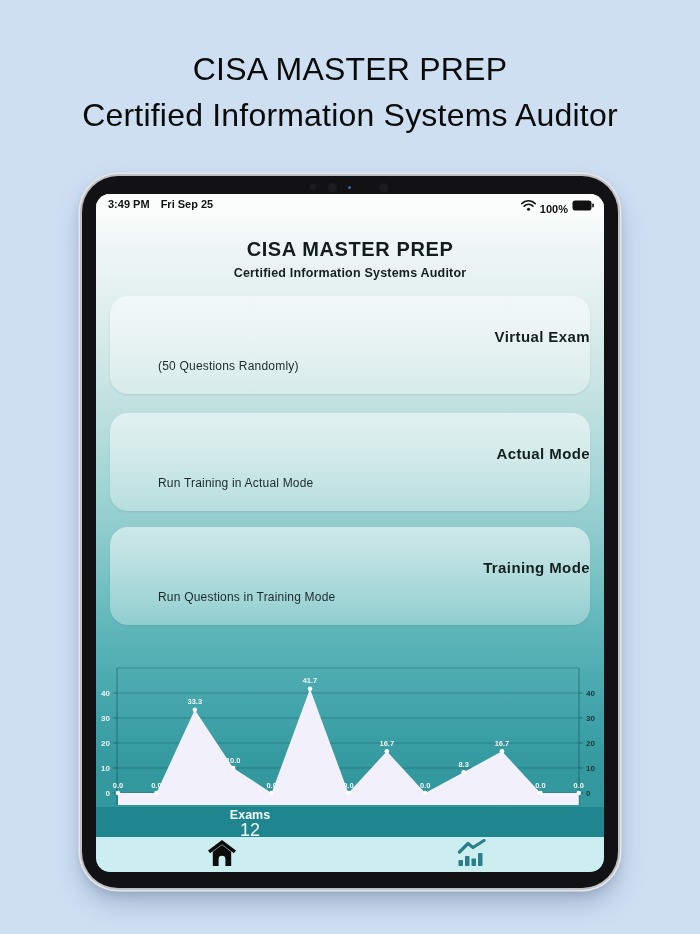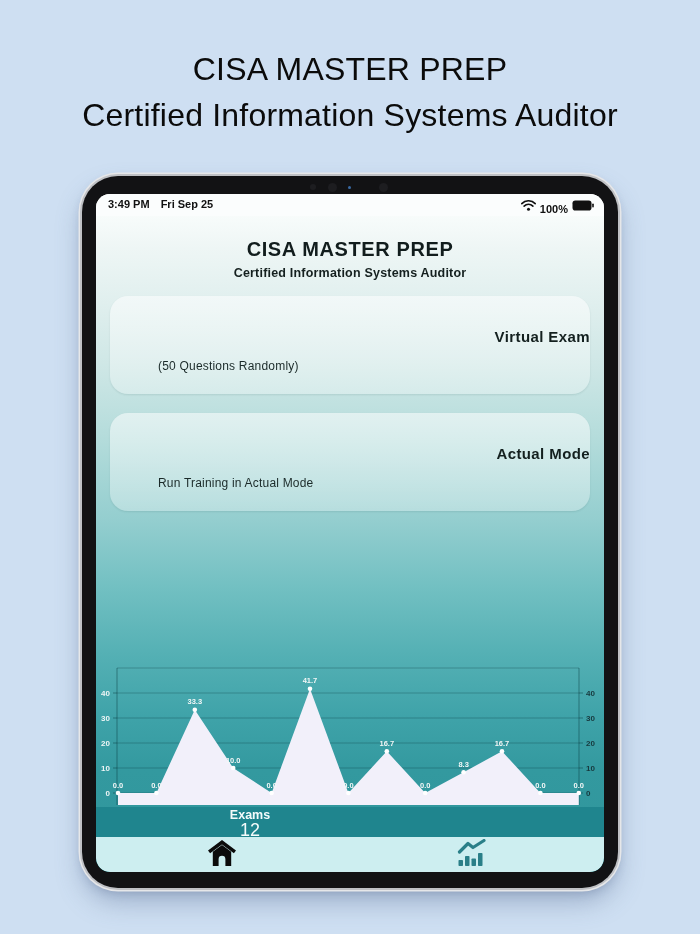--- a/index.html
+++ b/index.html
@@ -115,20 +115,24 @@
     <div class="app-title">CISA MASTER PREP</div>
     <div class="app-subtitle">Certified Information Systems Auditor</div>
 
     <div class="menu-card card-1">
       <div class="card-title">Virtual Exam</div>
       <div class="card-sub">(50 Questions Randomly)</div>
     </div>
     <div class="menu-card card-2">
       <div class="card-title">Actual Mode</div>
       <div class="card-sub">Run Training in Actual Mode</div>
+    </div>
+    <div class="menu-card card-3">
+      <div class="card-title">Training Mode</div>
+      <div class="card-sub">Run Questions in Training Mode</div>
     </div>
 
     <div class="chart-wrap">
       <svg id="chart-svg" width="508" height="166" viewBox="0 0 508 166">
           <line x1="21" y1="149" x2="483" y2="149" stroke="rgba(0,45,50,0.28)" stroke-width="1"></line>
           <line x1="21" y1="124" x2="483" y2="124" stroke="rgba(0,45,50,0.28)" stroke-width="1"></line>
           <line x1="21" y1="99" x2="483" y2="99" stroke="rgba(0,45,50,0.28)" stroke-width="1"></line>
           <line x1="21" y1="74" x2="483" y2="74" stroke="rgba(0,45,50,0.28)" stroke-width="1"></line>
           <line x1="21" y1="49" x2="483" y2="49" stroke="rgba(0,45,50,0.28)" stroke-width="1"></line>
           <line x1="21" y1="24" x2="483" y2="24" stroke="rgba(0,45,50,0.28)" stroke-width="1"></line>

